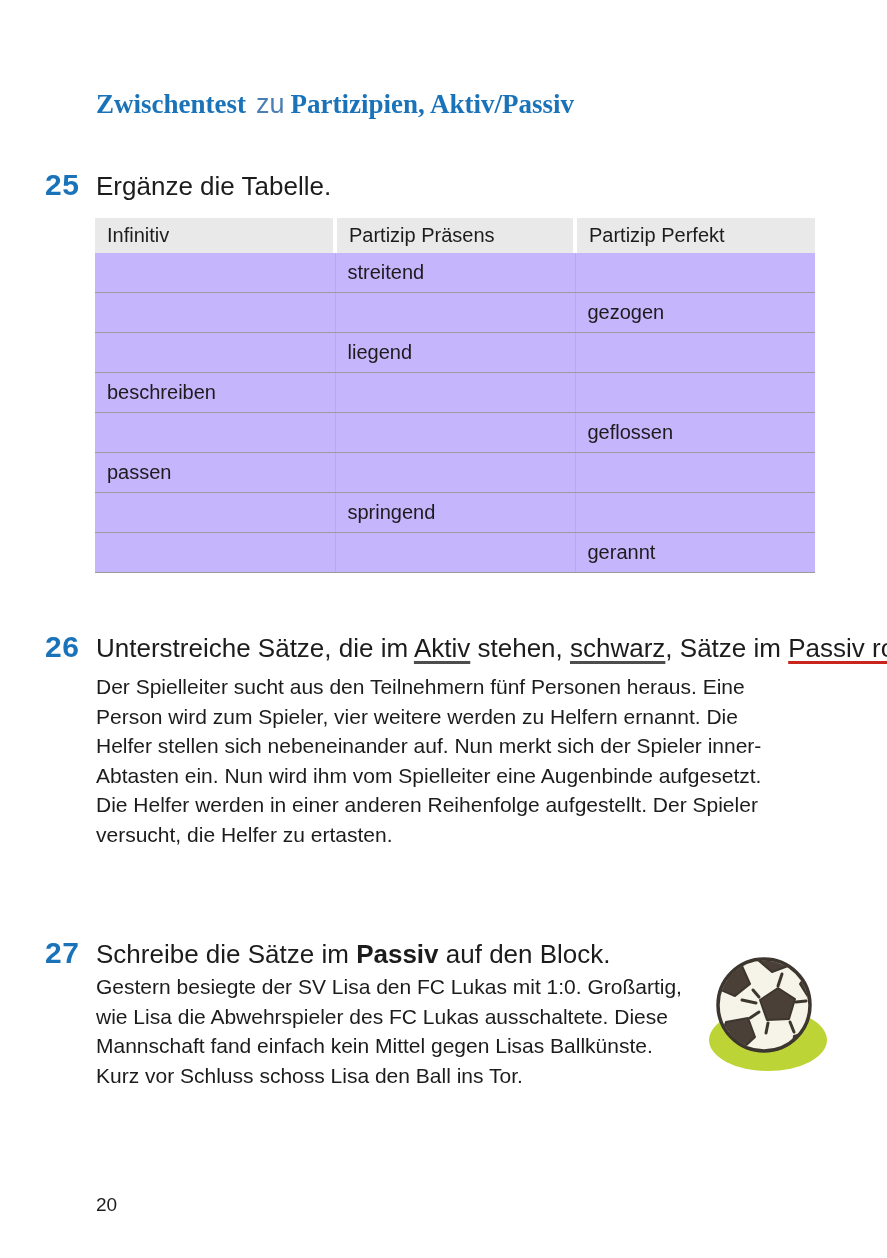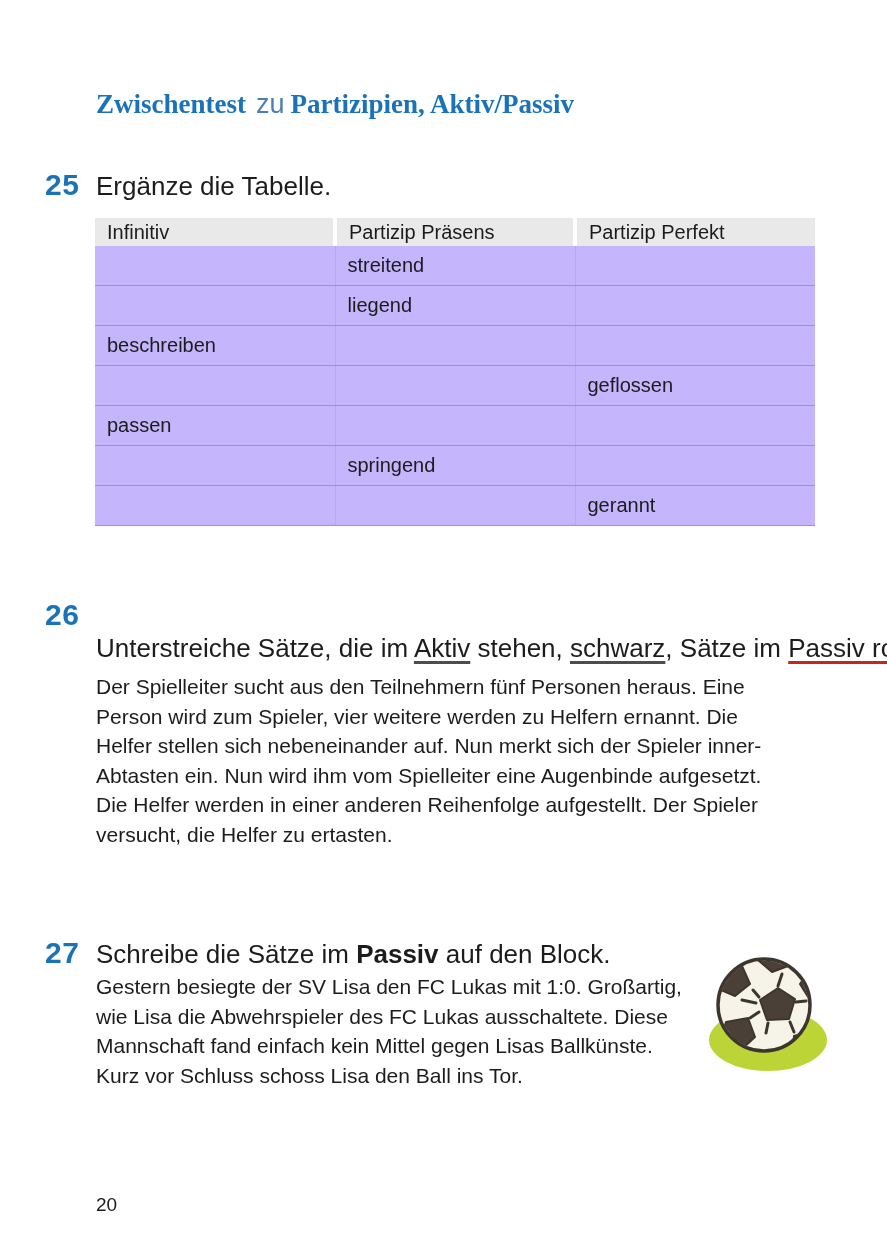--- a/index.html
+++ b/index.html
@@ -60,21 +60,21 @@
     width: 720px;
     border-collapse: collapse;
     table-layout: fixed;
     font-size: 20px;
   }
   .grammar-table col { width: 240px; }
   .grammar-table th {
     background: #e9e9e9;
     font-weight: normal;
     text-align: left;
-    height: 28px;
+    height: 35px;
     padding: 0 0 0 12px;
     border-left: 4px solid #ffffff;
     border-right: 0;
   }
   .grammar-table th:first-child { border-left: 0; }
   .grammar-table td {
     height: 39px;
     padding: 0 0 0 12px;
     border-bottom: 1px solid #9c9c9c;
     border-left: 1px solid #b5b5b5;
@@ -146,20 +146,25 @@
       </tr>
     </thead>
     <tbody>
       <tr>
         <td></td>
         <td>streitend</td>
         <td></td>
       </tr>
       <tr>
         <td></td>
+        <td></td>
+        <td>gezogen</td>
+      </tr>
+      <tr>
+        <td></td>
         <td>liegend</td>
         <td></td>
       </tr>
       <tr>
         <td>beschreiben</td>
         <td></td>
         <td></td>
       </tr>
       <tr>
         <td></td>
@@ -177,21 +182,21 @@
         <td></td>
       </tr>
       <tr>
         <td></td>
         <td></td>
         <td>gerannt</td>
       </tr>
     </tbody>
   </table>
 
-  <div class="ex-number" style="top: 598px;">26</div>
+  <div class="ex-number" style="top: 630px;">26</div>
   <div class="ex-instruction" style="top: 633px; text-align: center;">
     <span>Unterstreiche Sätze, die im </span><span class="u-dark">Aktiv</span><span> stehen, </span><span class="u-dark">schwarz</span><span>, Sätze im </span><span class="u-red">Passiv rot</span><span>.</span>
   </div>
   <div class="body-lines" style="top: 672px;">
     <div>Der Spielleiter sucht aus den Teilnehmern fünf Personen heraus. Eine</div>
     <div>Person wird zum Spieler, vier weitere werden zu Helfern ernannt. Die</div>
     <div>Helfer stellen sich nebeneinander auf. Nun merkt sich der Spieler inner-</div>
     <div>Abtasten ein. Nun wird ihm vom Spielleiter eine Augenbinde aufgesetzt.</div>
     <div>Die Helfer werden in einer anderen Reihenfolge aufgestellt. Der Spieler</div>
     <div>versucht, die Helfer zu ertasten.</div>

